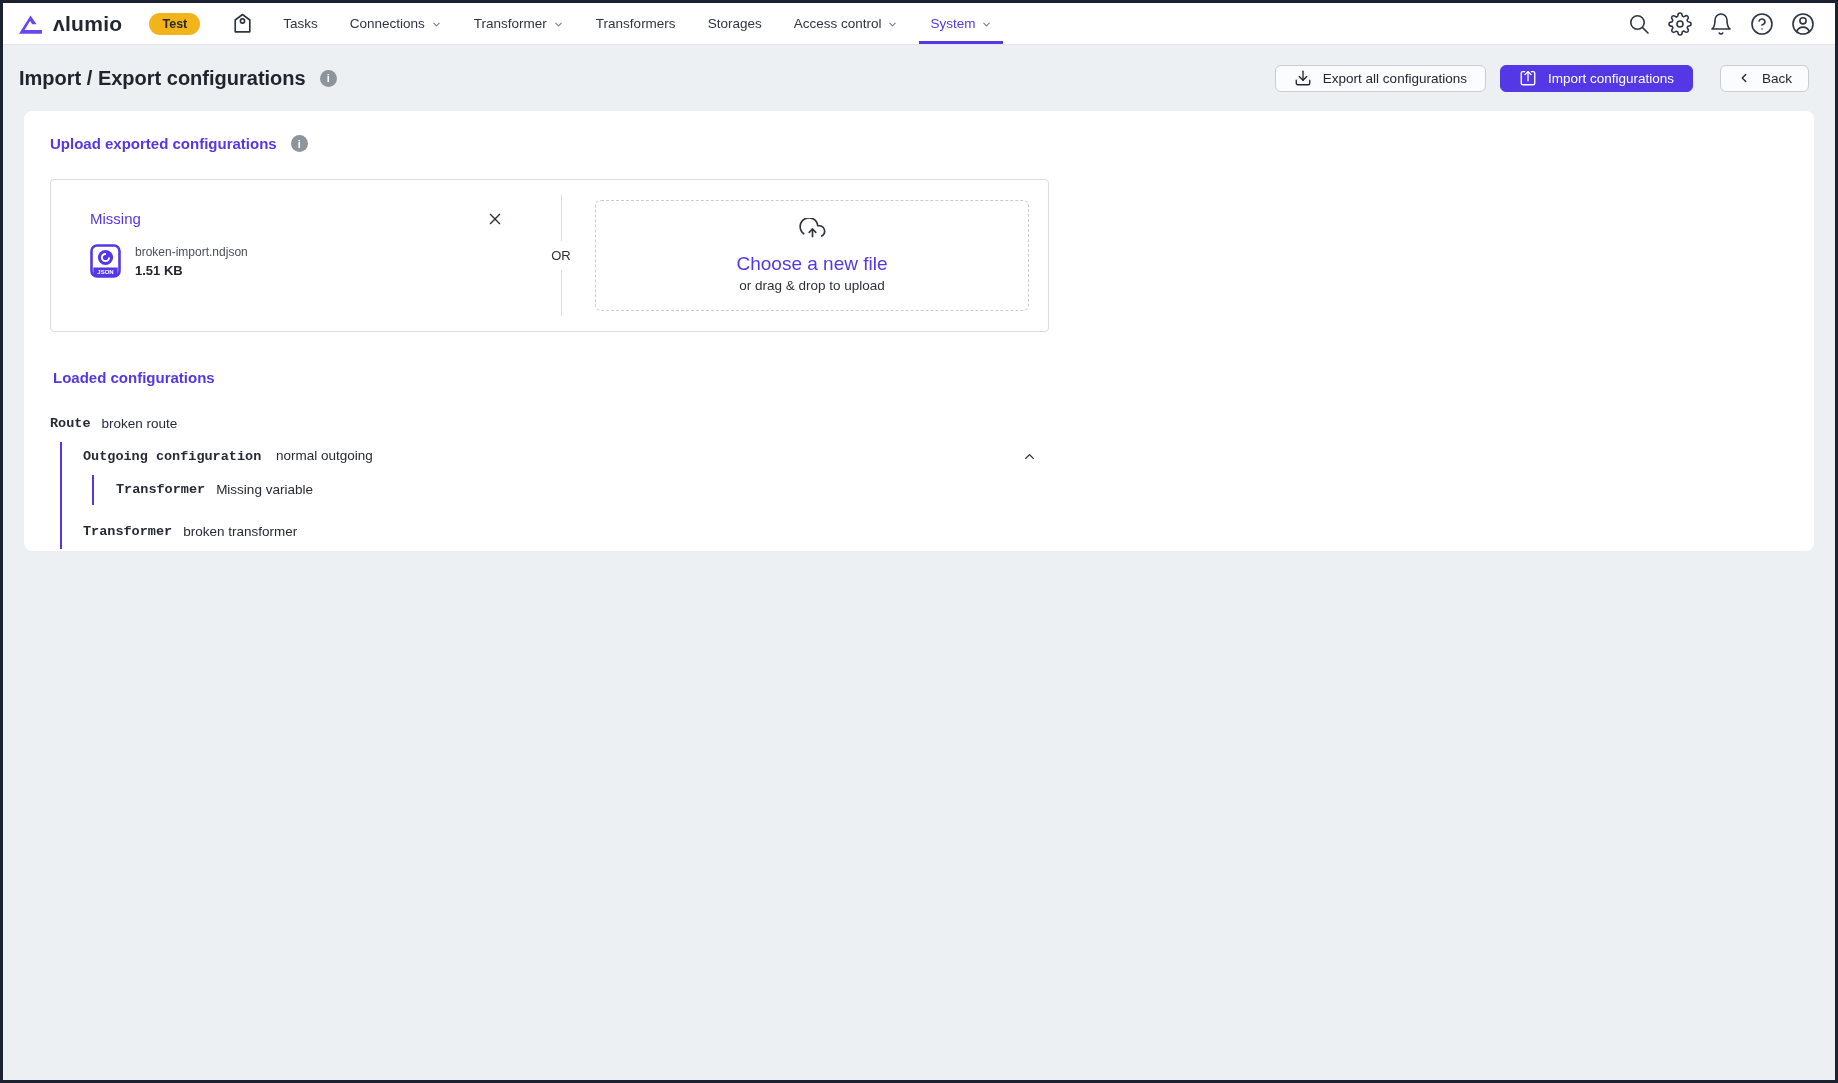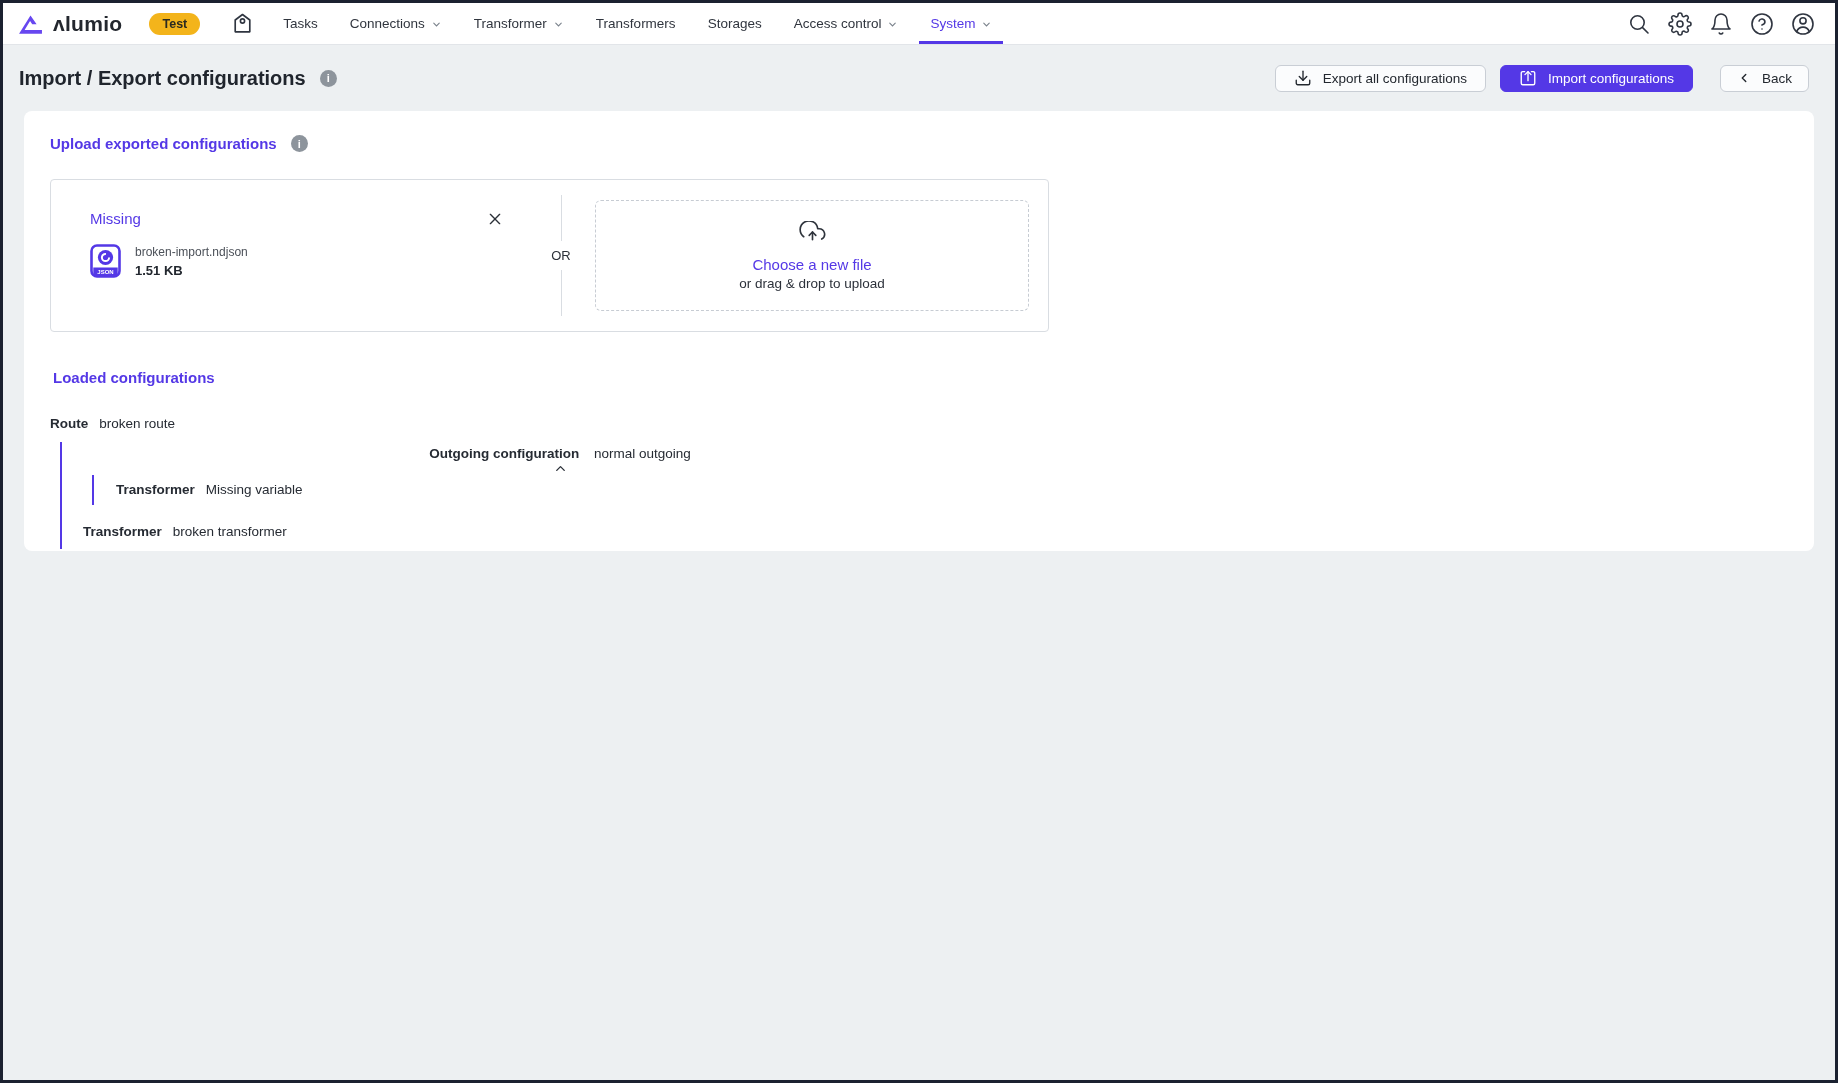--- a/index.html
+++ b/index.html
@@ -80,30 +80,30 @@
     padding:15px 0; flex:none;
   }
   .or-line { flex:1; width:1px; background:#d9dde2; }
   .or-label { font-size:13px; color:#2b3038; margin:7px 0; }
   .dropzone {
     width:434px; height:111px; margin-left:19px; align-self:center;
     border:1px dashed #c7ccd3; border-radius:6px; display:flex; flex-direction:column;
     align-items:center; justify-content:center; cursor:pointer;
   }
   .dropzone .cloud { color:#2f343c; margin-bottom:2px; }
-  .choose-link { color:var(--accent); font-size:15px; margin-top:11px; }
+  .choose-link { color:var(--accent); font-size:19px; margin-top:11px; }
   .drag-hint { color:#2c313a; font-size:13.5px; margin-top:3px; }
 
   .loaded-title { margin-top:37px; margin-left:3px; }
 
   
   .tree { margin-top:27px; width:999px; font-size:13.5px; color:#262b33; }
   .tree-row { display:flex; align-items:center; height:20px; }
-  .tree-row.has-toggle { justify-content:space-between; padding-right:12px;flex-direction:column; }
-  .tree-type { font-weight:bold; margin-right:11px; }
+  .tree-row.has-toggle { justify-content:space-between; padding-right:12px; }
+  .tree-type { font-weight:bold; margin-right:11px;font-family:Liberation Mono, monospace; }
   .tree-children {
     border-left:2px solid var(--accent); margin:9px 0 0 10px; padding:4px 0 8px 21px;
   }
   .tree-children-l2 {
     border-left:2px solid var(--accent); margin:9px 0 0 9px; padding:4px 0 6px 22px;
   }
   .tree-row + .tree-children-l2 + .tree-row { margin-top:16px; }
   .toggle-btn { display:flex; cursor:pointer; color:#2b3038; }
 
   svg { display:block; }

